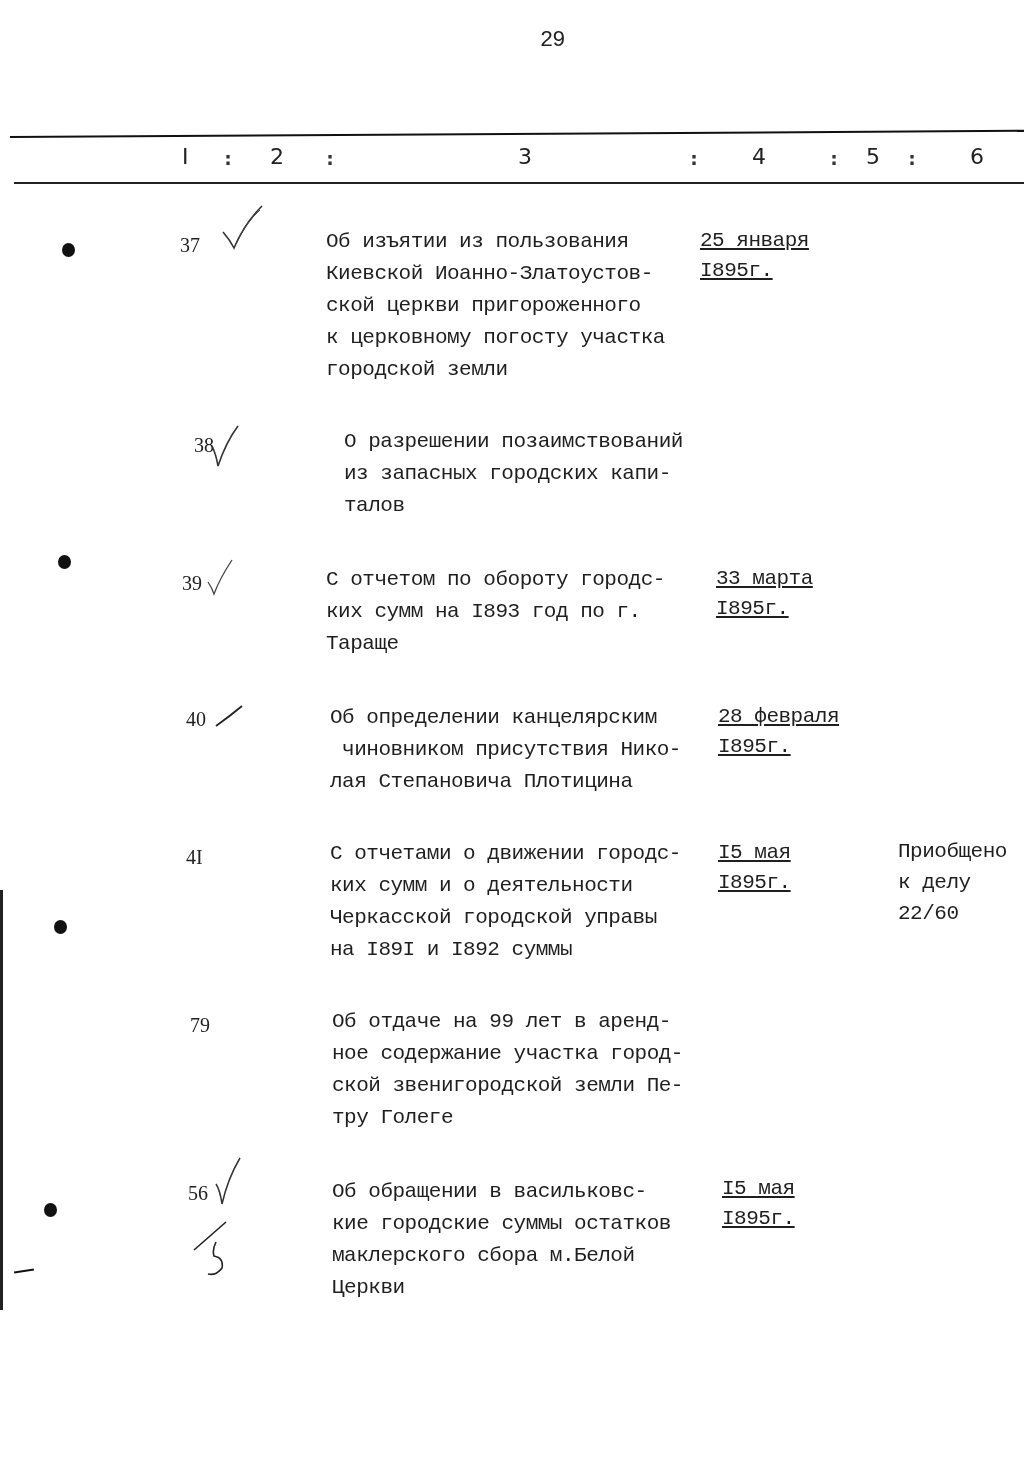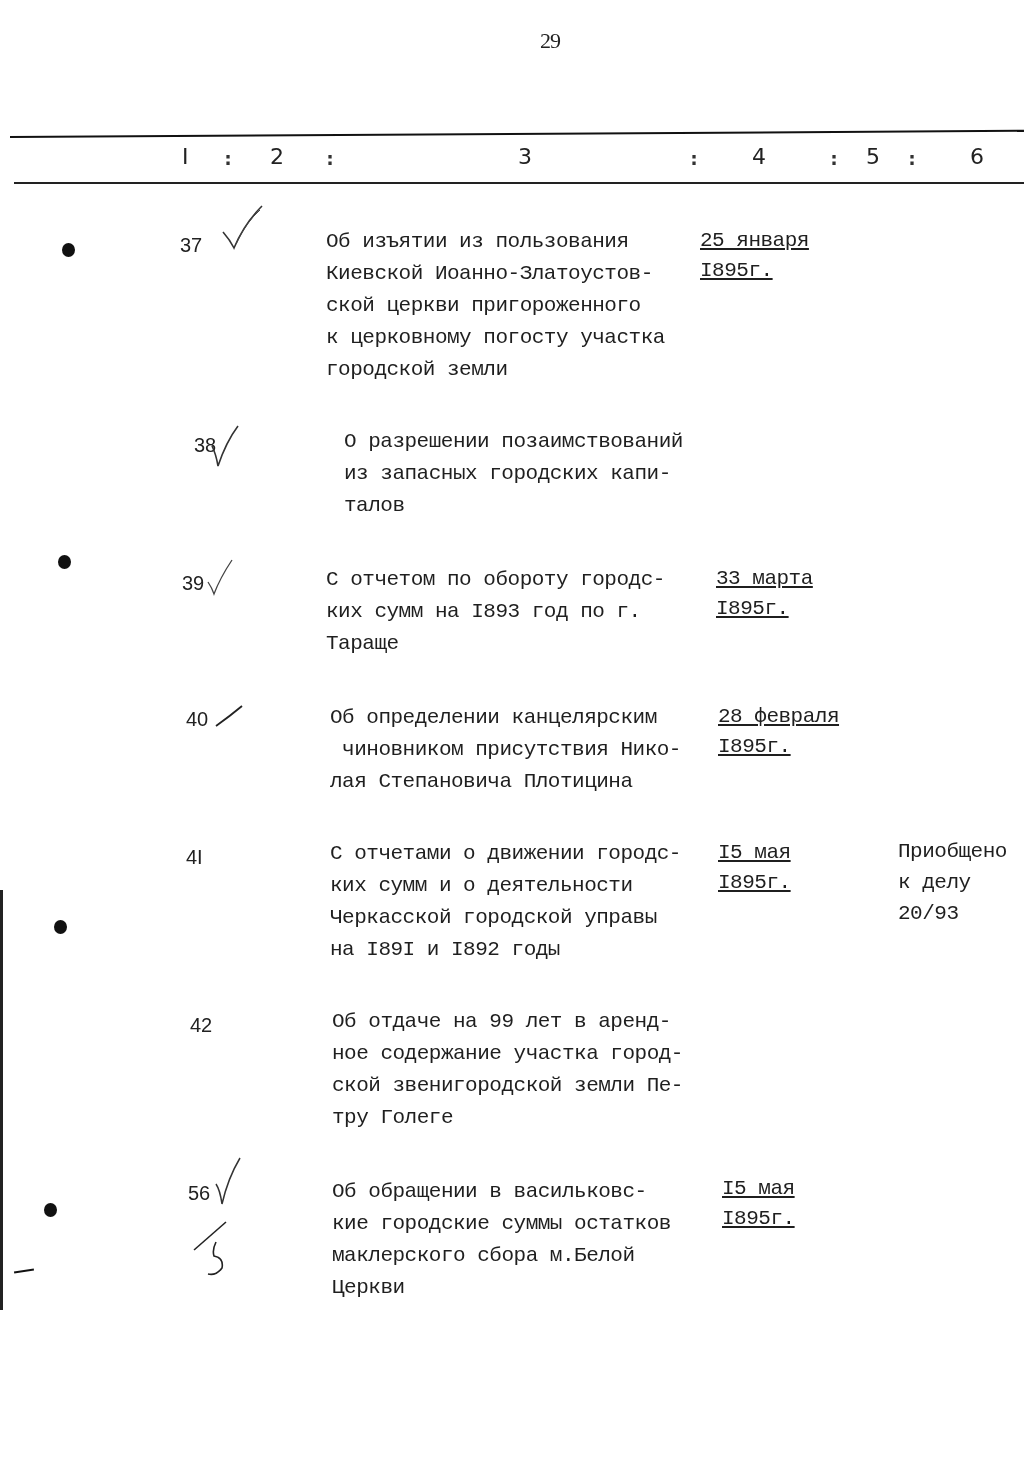--- a/index.html
+++ b/index.html
@@ -6,38 +6,38 @@
   body {
     width: 1024px; height: 1466px;
     background: #ffffff;
     position: relative;
     overflow: hidden;
     font-family: "Liberation Mono", "DejaVu Sans Mono", monospace;
     color: #1a1a1a;
   }
   .page-number {
     position: absolute; left: 540px; top: 28px;
-    font-family: Liberation Serif, serif;
+    font-family: Liberation Mono, monospace;
     font-size: 22px; letter-spacing: -1px; color: #222;
   }
   .rule-top {
     position: absolute; left: 10px; top: 136px; width: 1014px; height: 2px;
     background: #111; transform: rotate(-0.35deg); transform-origin: left center;
   }
   .rule-bottom {
     position: absolute; left: 14px; top: 182px; width: 1010px; height: 2px;
     background: #222;
   }
   .col-header {
     position: absolute; top: 144px; font-family: "DejaVu Sans", sans-serif;
     font-size: 22px; color: #222;
   }
   .sep { position: absolute; top: 146px; font-size: 20px; font-weight: bold; color: #333; font-family: "DejaVu Sans Mono", monospace; }
   .entry-num {
-    position: absolute; font-family: Liberation Sans, sans-serif; font-size: 20px; color: #222;
+    position: absolute; font-family: Liberation Serif, serif; font-size: 20px; color: #222;
   }
   .entry-text {
     position: absolute; font-size: 21px; line-height: 32px; white-space: pre; color: #1f1f1f;
     letter-spacing: -0.5px;
   }
   .entry-date {
     position: absolute; font-size: 21px; line-height: 30px; white-space: pre; color: #1f1f1f;
     letter-spacing: -0.5px;
     text-decoration: underline;
   }
@@ -122,30 +122,30 @@
 лая Степановича Плотицина</div>
     <div class="entry-date" style="left:718px;top:702px">28 февраля
 I895г.</div>
   </div>
 
   <div>
     <span class="entry-num" style="left:186px;top:846px">4I</span>
     <div class="entry-text" style="left:330px;top:838px">С отчетами о движении городс-
 ких сумм и о деятельности
 Черкасской городской управы
-на I89I и I892 годы</div>
+на I89I и I892 суммы</div>
     <div class="entry-date" style="left:718px;top:838px">I5 мая
 I895г.</div>
     <div class="entry-note" style="left:898px;top:836px">Приобщено
 к делу
-20/93</div>
+22/60</div>
   </div>
 
   <div>
-    <span class="entry-num" style="left:190px;top:1014px">42</span>
+    <span class="entry-num" style="left:190px;top:1014px">79</span>
     <div class="entry-text" style="left:332px;top:1006px">Об отдаче на 99 лет в аренд-
 ное содержание участка город-
 ской звенигородской земли Пе-
 тру Голеге</div>
   </div>
 
   <div>
     <span class="entry-num" style="left:188px;top:1182px">56</span>
     <svg class="check" style="left:210px;top:1156px" width="36" height="52">
         <path d="M6 28 Q10 34 12 48 Q18 22 30 2" stroke="#333" stroke-width="1.5" fill="none"></path>

